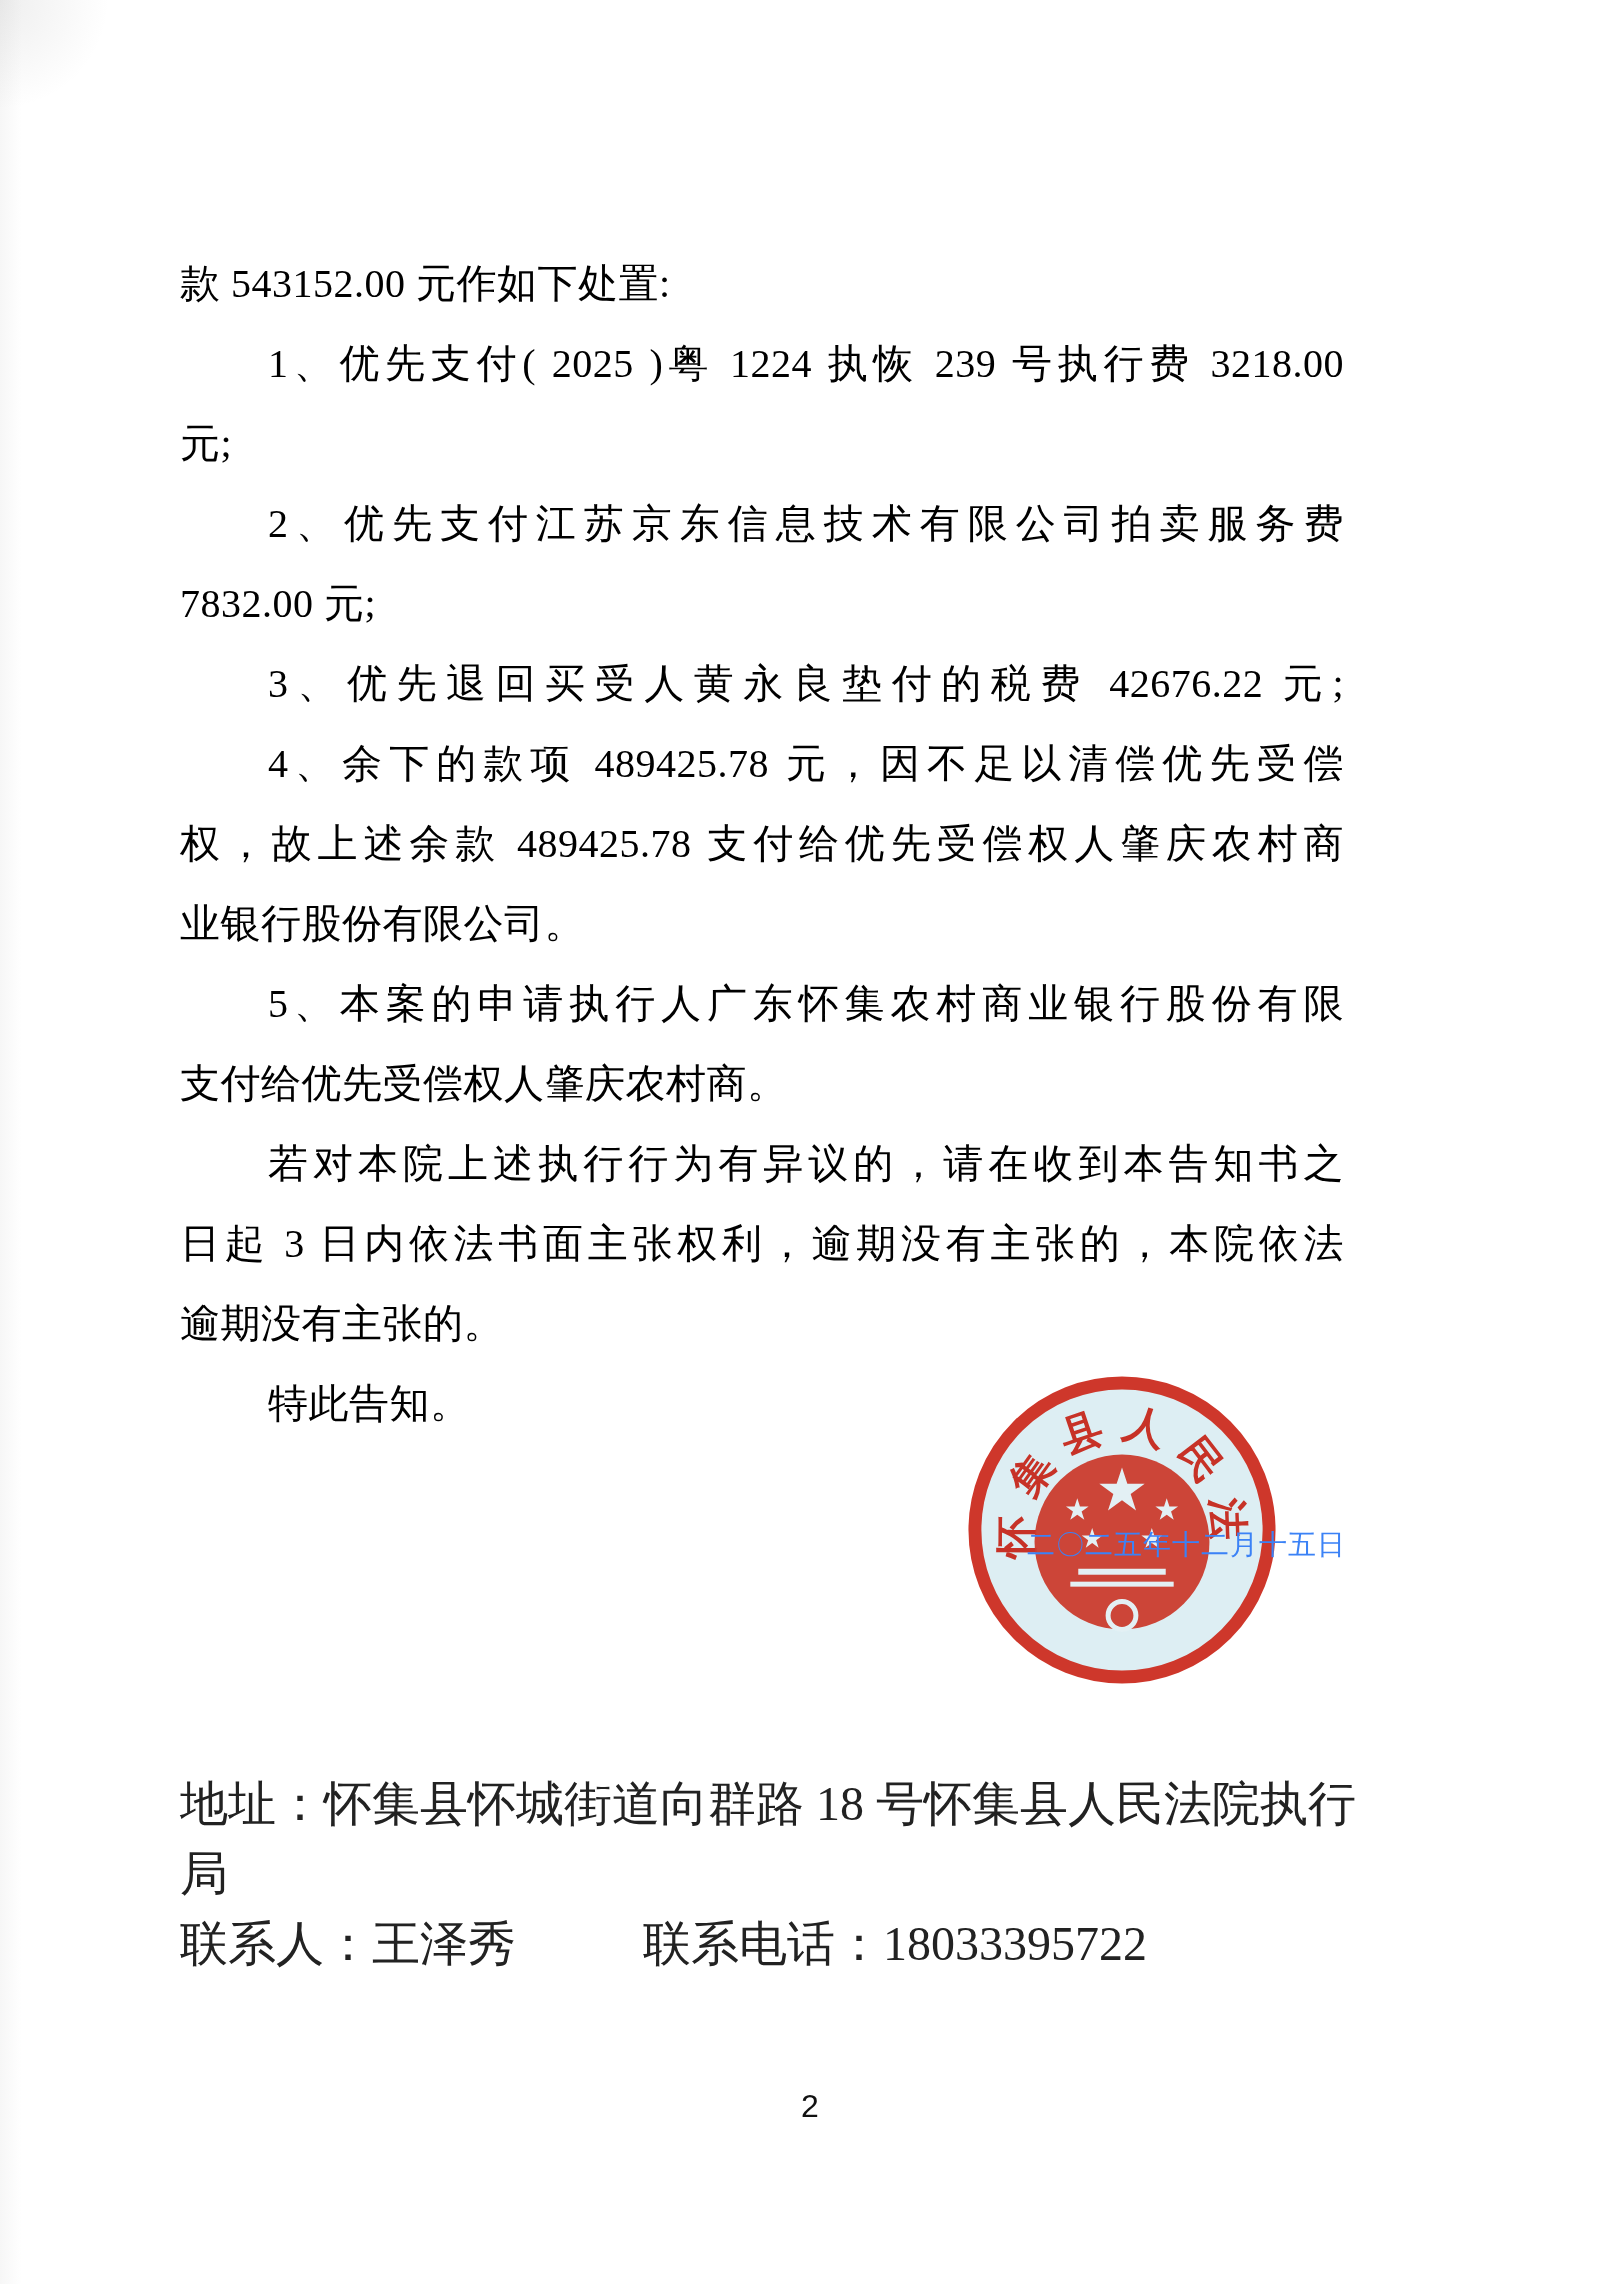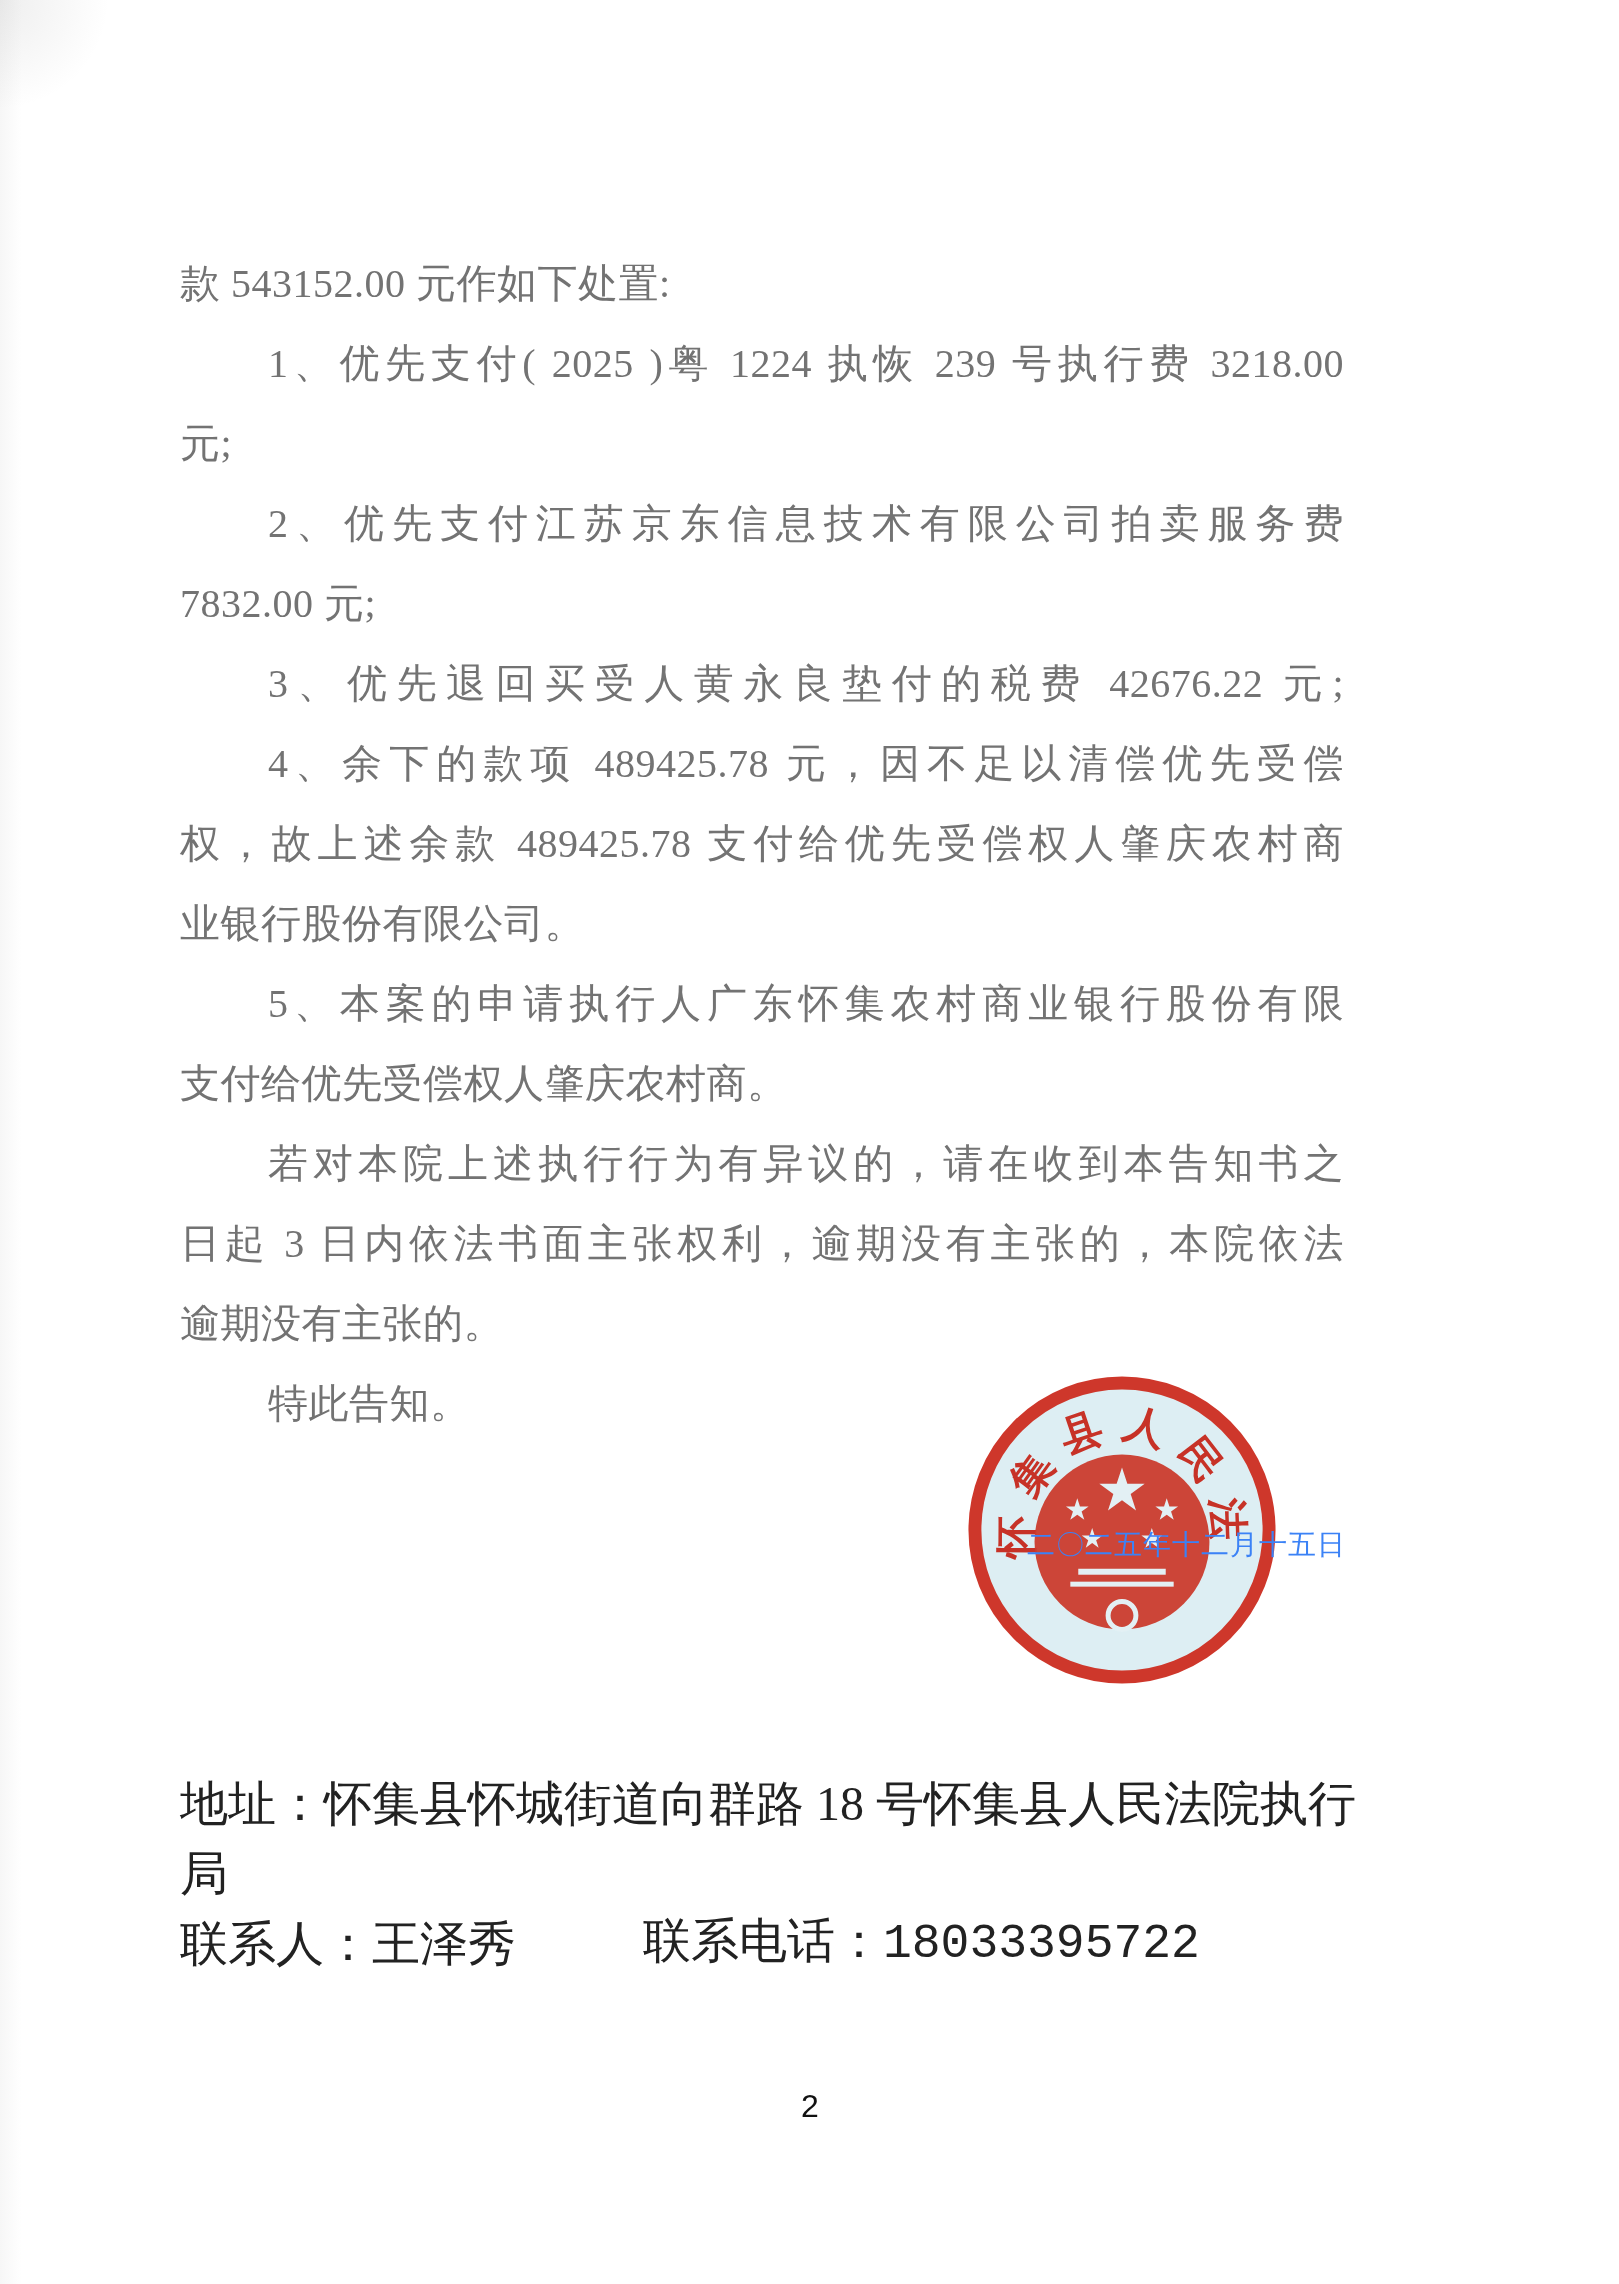--- a/index.html
+++ b/index.html
@@ -10,35 +10,35 @@
   }
   .page{position:absolute;inset:0;background:#ffffff;}
   .page::before{
     content:'';position:absolute;inset:0;pointer-events:none;
     background:
       linear-gradient(90deg, rgba(110,110,110,0.06), rgba(255,255,255,0) 22px),
       radial-gradient(circle at 0 0, rgba(90,90,90,0.10), rgba(255,255,255,0) 109px);
   }
   .text-block{
     position:absolute;left:180px;top:244px;width:1164px;z-index:1;
-    font-size:40px;line-height:80px;letter-spacing:0.5px;color:#737373;
+    font-size:40px;line-height:80px;letter-spacing:0.5px;color:#000000;
   }
   .line{white-space:nowrap;}
   .line.fill{white-space:normal;text-align:justify;text-align-last:justify;}
   .date-line{
     position:absolute;top:1526px;right:274px;z-index:3;
     font-size:28px;letter-spacing:1px;color:#3b82f6;white-space:nowrap;
   }
   .seal{position:absolute;left:962px;top:1370px;width:320px;height:320px;z-index:2;opacity:0.95;}
   .footer{
     position:absolute;left:180px;top:1769px;width:1204px;z-index:1;
     font-size:48px;line-height:70px;color:#222;
   }
   .contacts{position:relative;}
-  .phone{position:absolute;left:463px;top:0;font-family:Liberation Mono, monospace;}
+  .phone{position:absolute;left:463px;top:0;}
   .page-num{
     position:absolute;top:2088px;left:0;width:1620px;text-align:center;z-index:1;
     font-size:32px;color:#111;font-family:"Liberation Sans","DejaVu Sans",sans-serif;
   }
 </style>
 </head>
 <body>
 
 <div class="page">
 

